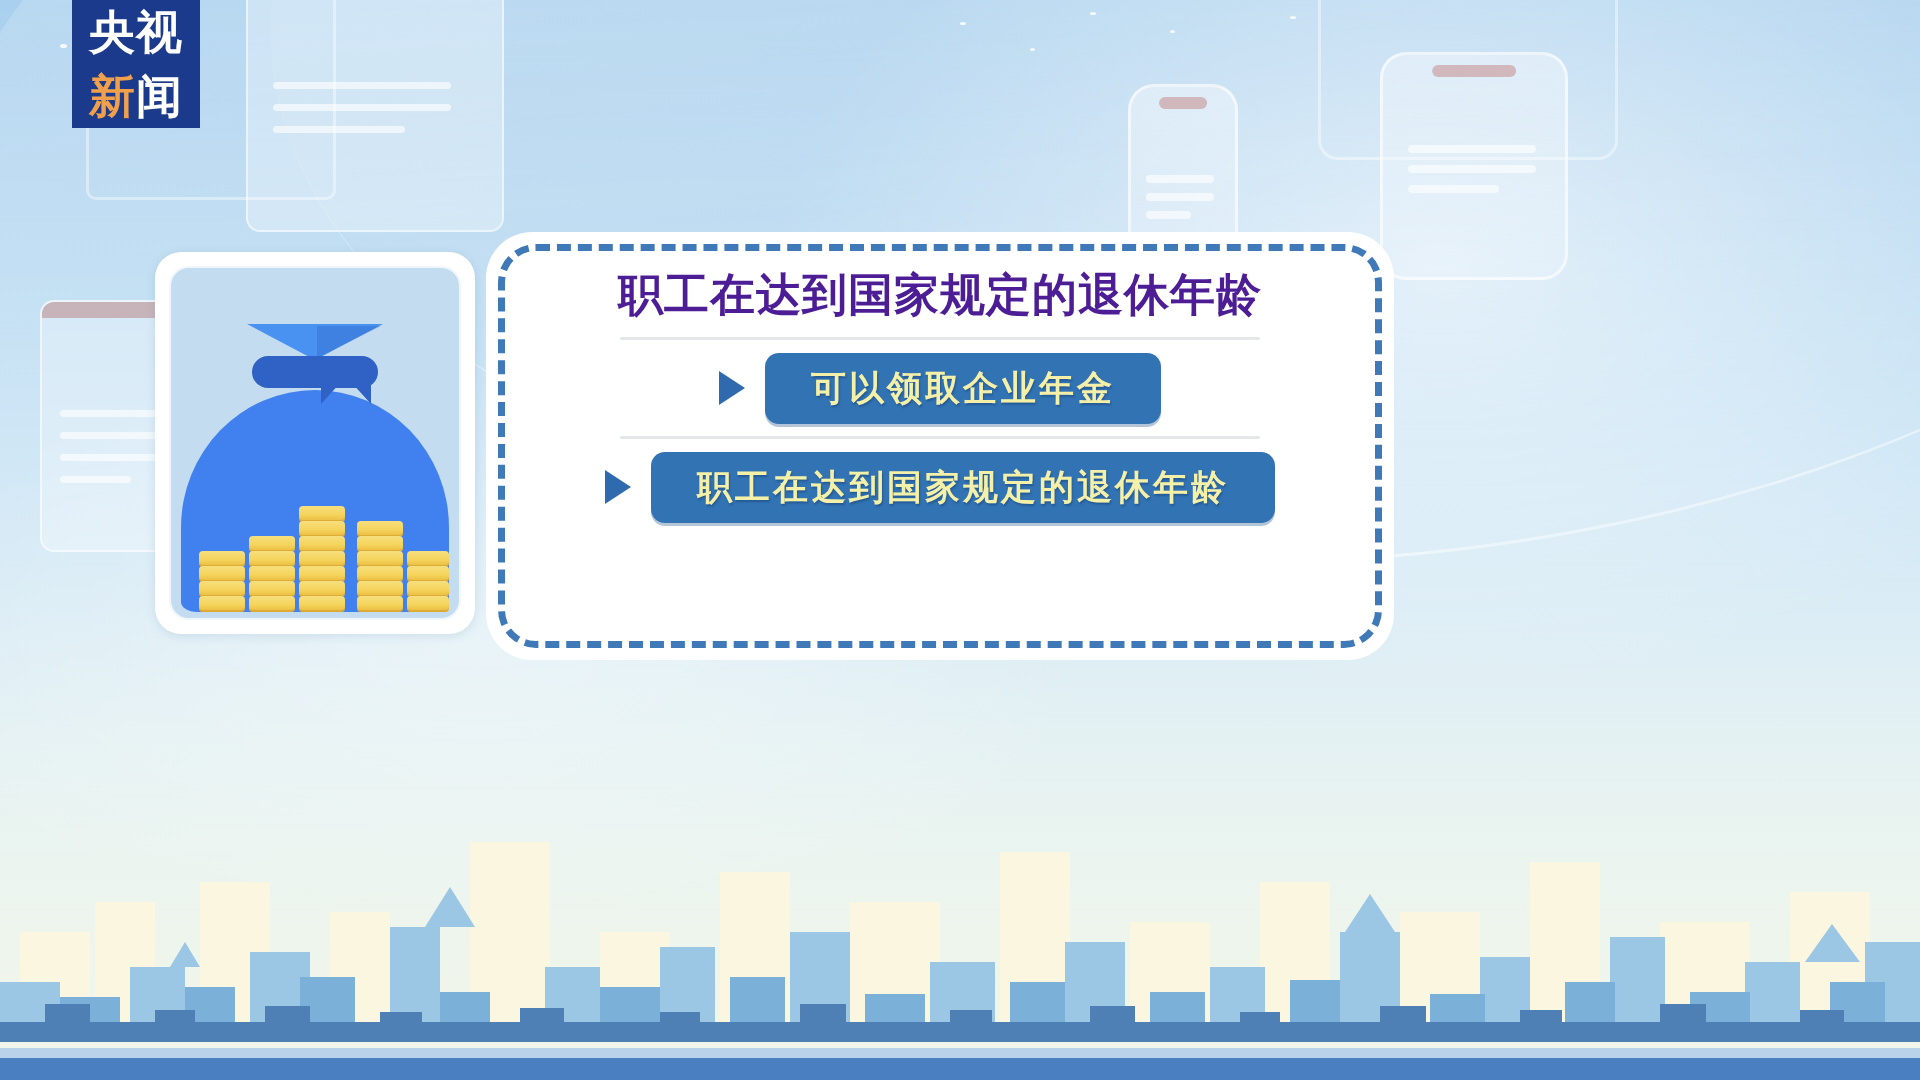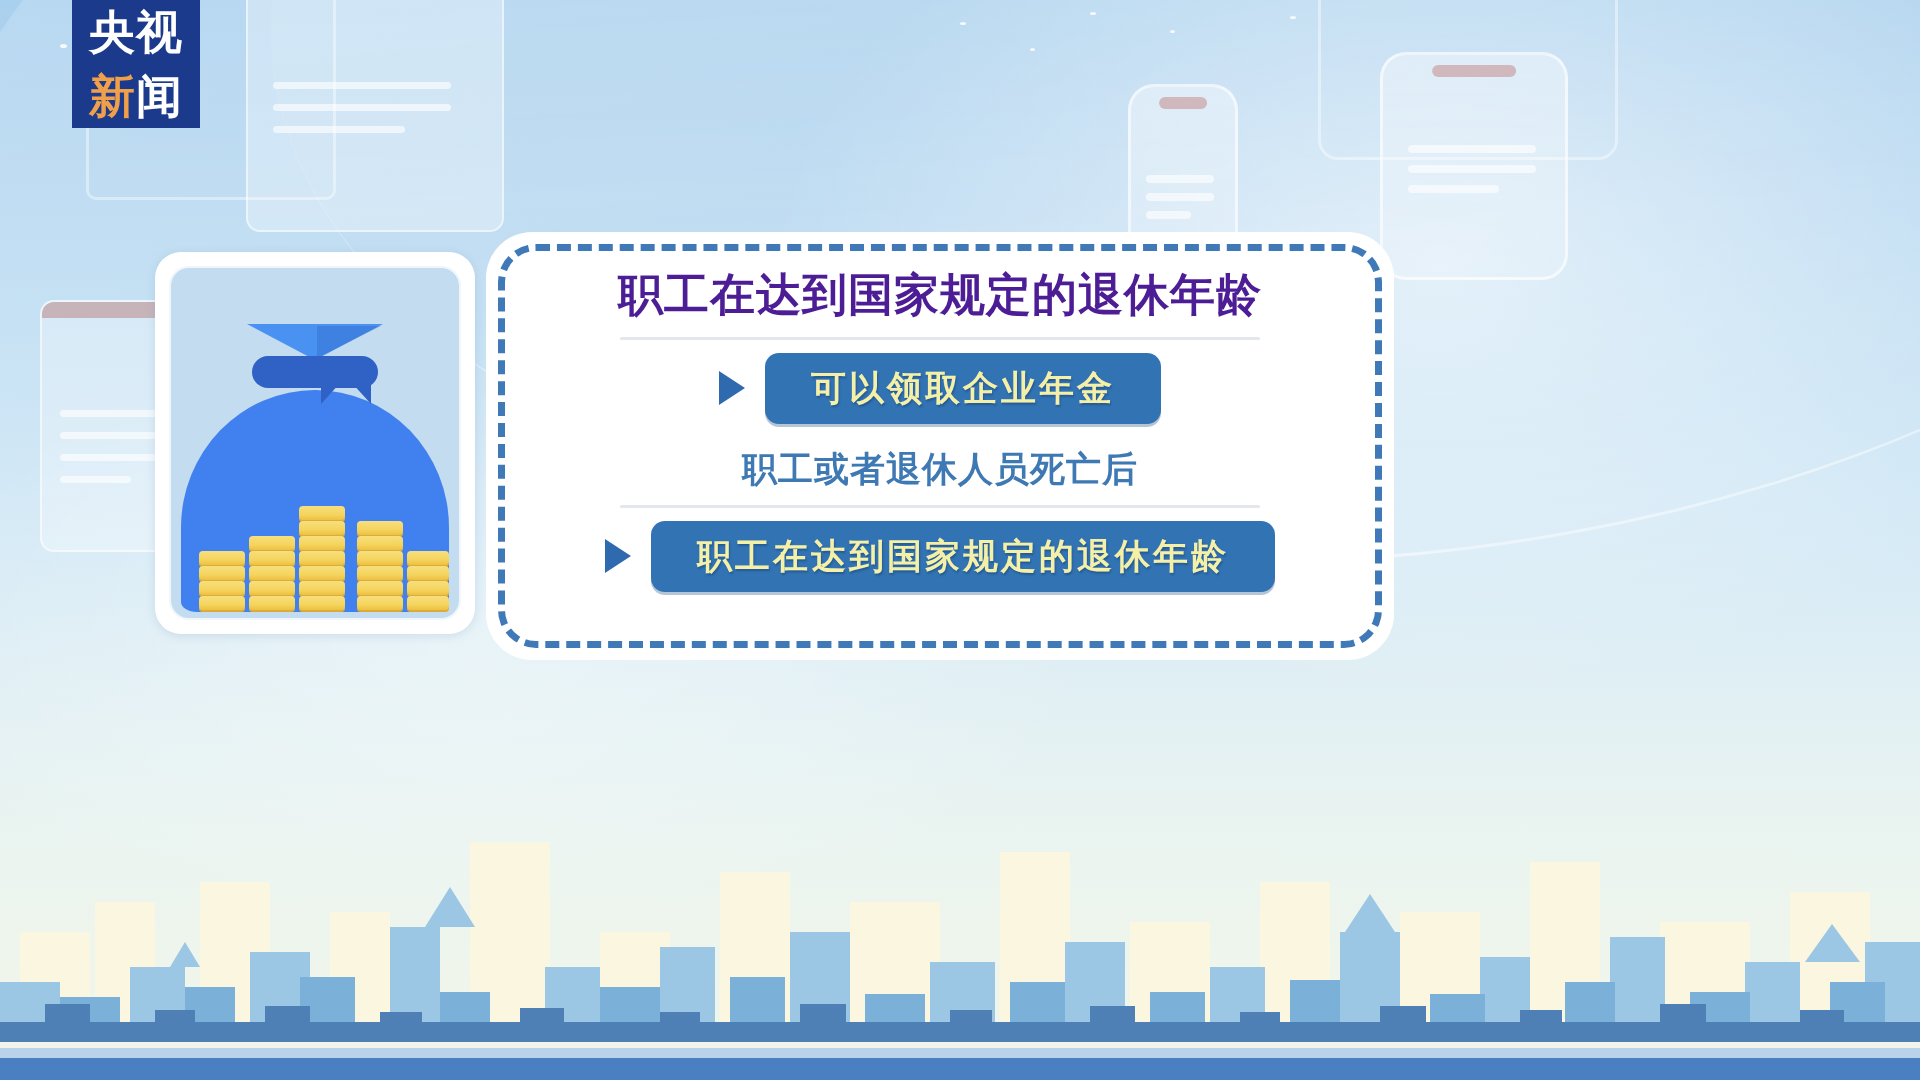--- a/index.html
+++ b/index.html
@@ -371,21 +371,20 @@
 
       <div class="title">职工在达到国家规定的退休年龄</div>
 
       <div class="divider"></div>
 
       <div class="row-item">
         <div class="tri"></div>
         <div class="pill">可以领取企业年金</div>
       </div>
 
-      <div class="subtitle">职工或者退休人员死亡后</div>
 
       <div class="divider"></div>
 
       <div class="row-item">
         <div class="tri"></div>
         <div class="pill">职工在达到国家规定的退休年龄</div>
       </div>
 
     </div>
   </div>

